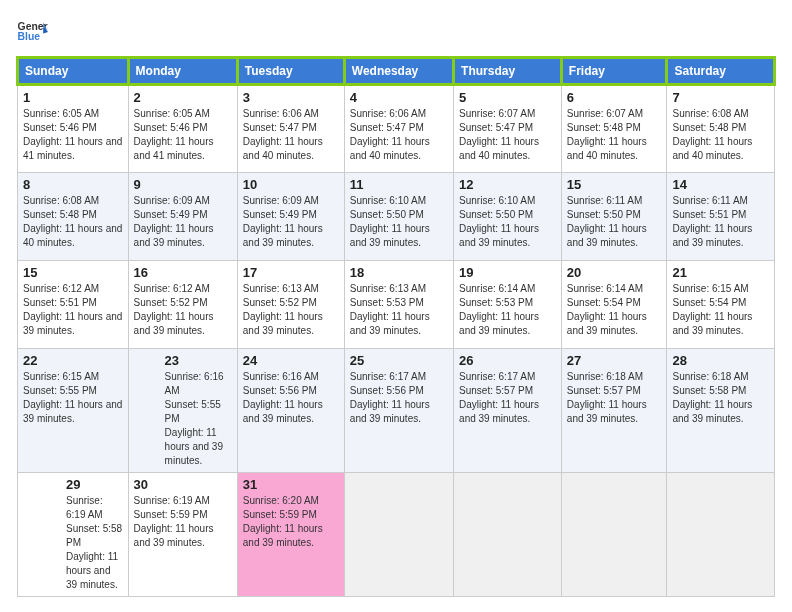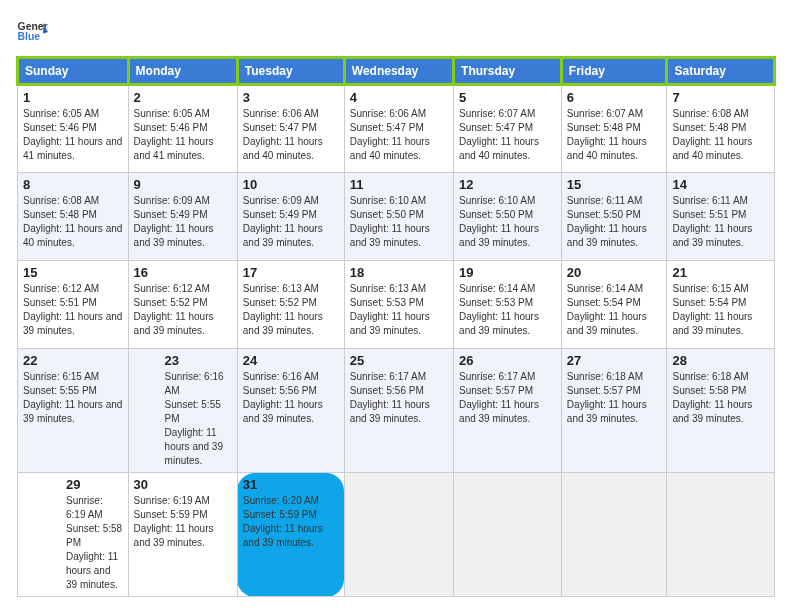--- a/index.html
+++ b/index.html
@@ -239,21 +239,21 @@
         </tr>
         <tr>
           <td style="background: rgb(255, 255, 255); padding-left: 48px;">
             <span class="day-number">29</span>
             <div class="day-info">Sunrise: 6:19 AM<br>Sunset: 5:58 PM<br>Daylight: 11 hours and 39 minutes.</div>
           </td>
           <td style="background: rgb(255, 255, 255);">
             <span class="day-number">30</span>
             <div class="day-info">Sunrise: 6:19 AM<br>Sunset: 5:59 PM<br>Daylight: 11 hours and 39 minutes.</div>
           </td>
-          <td style="background: #0ea5e9; border-radius: 18px;">
+          <td style="background: #f9a8d4;">
             <span class="day-number">31</span>
             <div class="day-info">Sunrise: 6:20 AM<br>Sunset: 5:59 PM<br>Daylight: 11 hours and 39 minutes.</div>
           </td>
           <td class="empty-cell"></td>
           <td class="empty-cell"></td>
           <td class="empty-cell"></td>
           <td class="empty-cell"></td>
         </tr>
       </tbody>
   </table>

